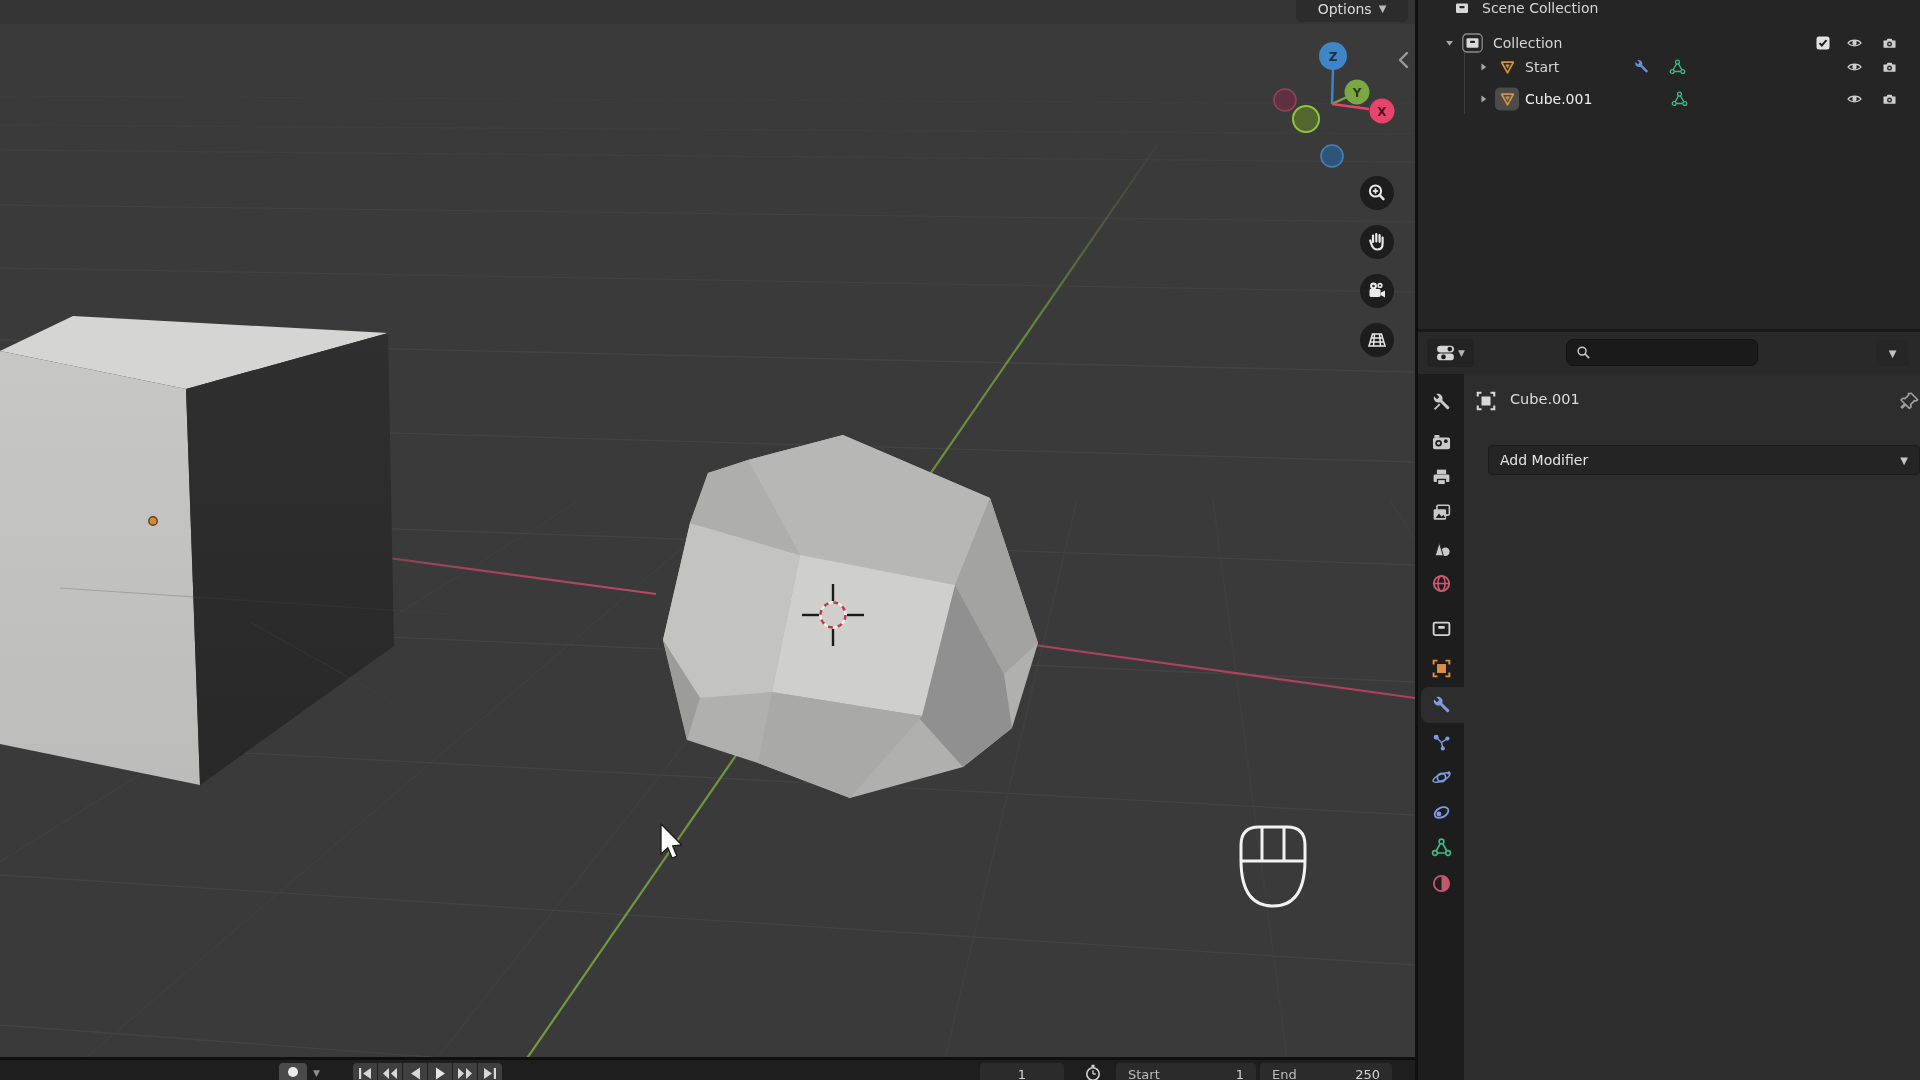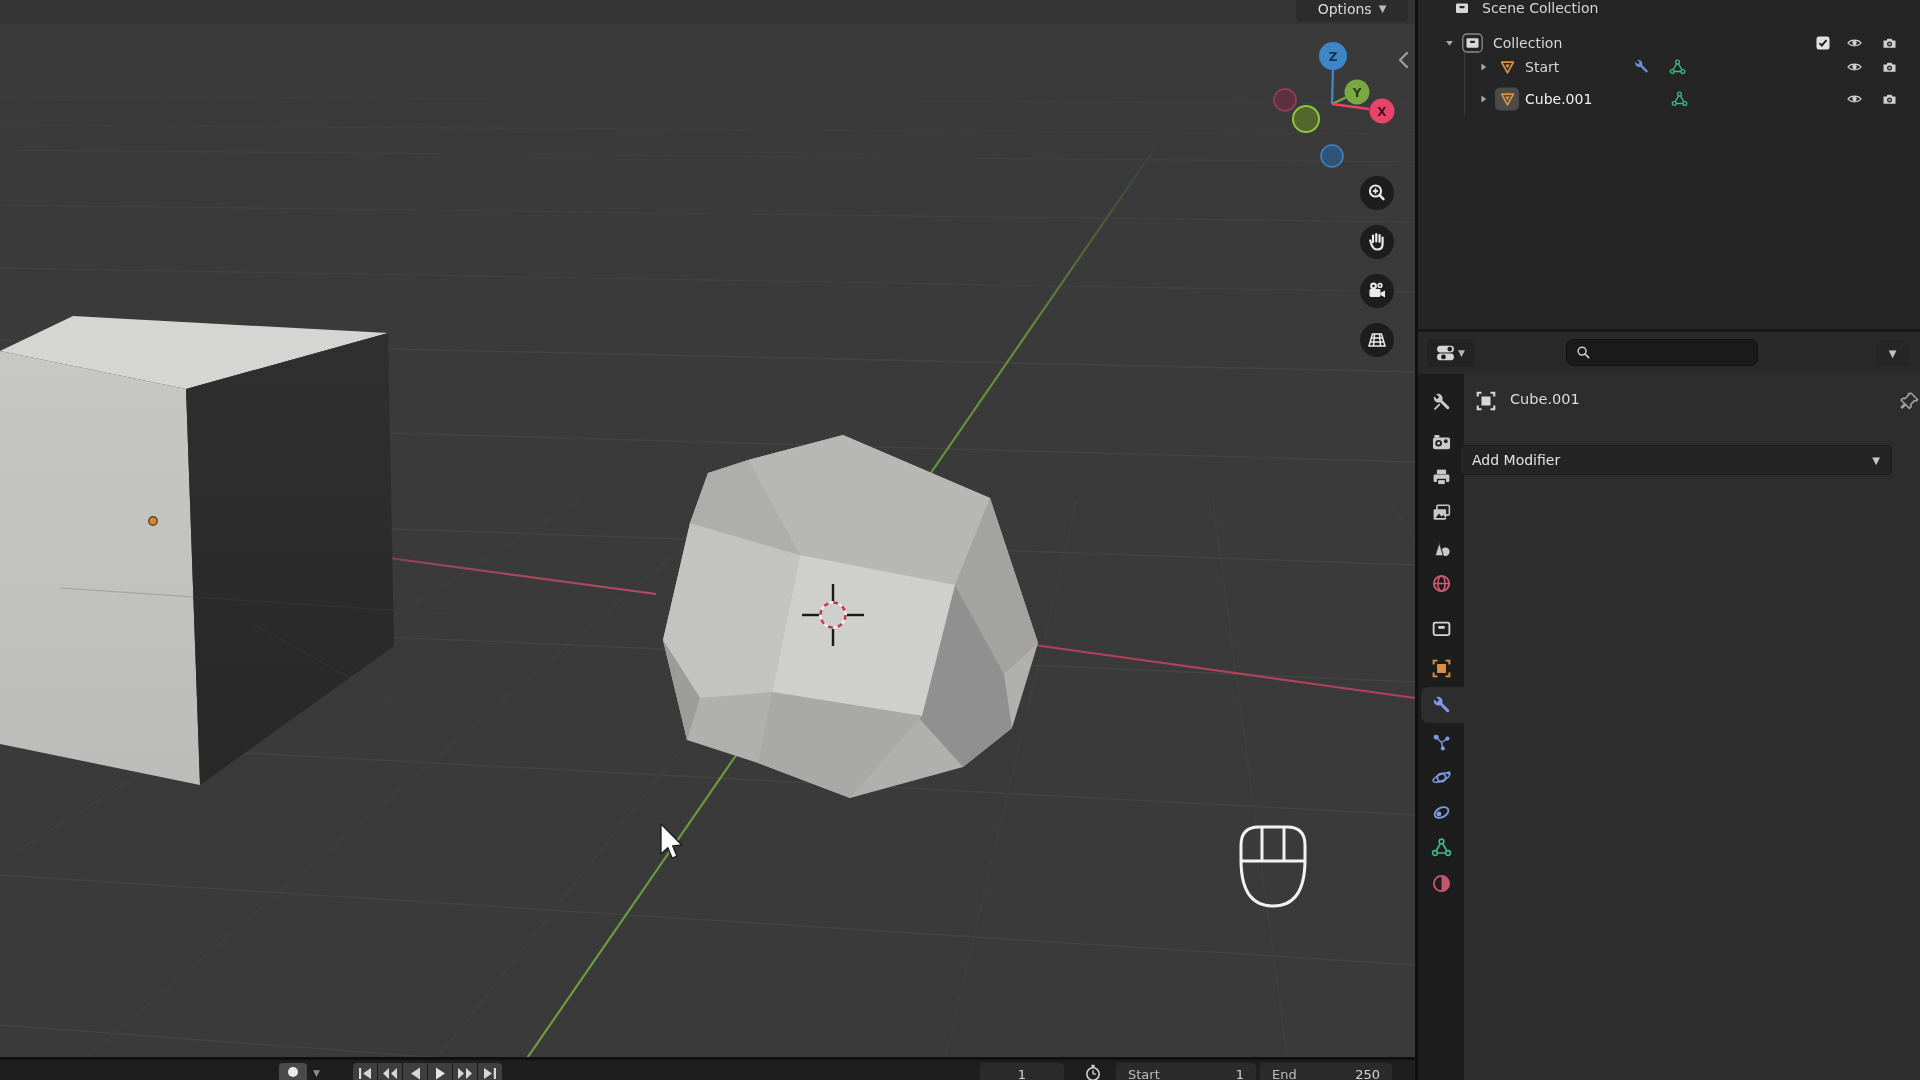--- a/index.html
+++ b/index.html
@@ -29,21 +29,21 @@
   #search-field{position:absolute;left:148px;top:7px;width:192px;height:27px;background:#1a1a1a;
     border:1px solid #121212;border-radius:7px;display:flex;align-items:center;padding-left:9px;box-sizing:border-box;}
   #search-field input{background:transparent;border:none;outline:none;color:#ddd;font-size:13px;width:150px;
     font-family:"DejaVu Sans","Liberation Sans",sans-serif;}
   #props-menu-btn{position:absolute;left:458px;top:8px;width:33px;height:26px;background:#262626;border-radius:4px;
     display:flex;align-items:center;justify-content:center;color:#c3c3c3;font-size:10px;}
   #edit-type-btn{position:absolute;left:9px;top:7px;width:47px;height:28px;background:#232323;border-radius:4px;
     display:flex;align-items:center;justify-content:center;gap:3px;color:#b5b5b5;font-size:9px;}
   #breadcrumb{position:absolute;left:56px;top:56px;width:446px;height:26px;}
   #breadcrumb .bc-label{position:absolute;left:36px;top:3px;font-size:14.5px;color:#dcdcdc;}
-  #add-modifier-btn{position:absolute;left:42px;top:113px;width:432px;height:27px;background:#242424;
+  #add-modifier-btn{position:absolute;left:70px;top:113px;width:432px;height:27px;background:#242424;
     border:1px solid #1b1b1b;border-radius:4px;box-sizing:border-box;display:flex;align-items:center;
     justify-content:space-between;padding:14px 11px;color:#e4e4e4;font-size:14px;}
   #add-modifier-btn .chev{color:#c6c6c6;font-size:10px;}
   .guide{position:absolute;background:#3d3d3d;}
   text{font-family:"DejaVu Sans","Liberation Sans",sans-serif;}
 </style>
 </head>
 <body>
 
 <div id="viewport" class="abs">

